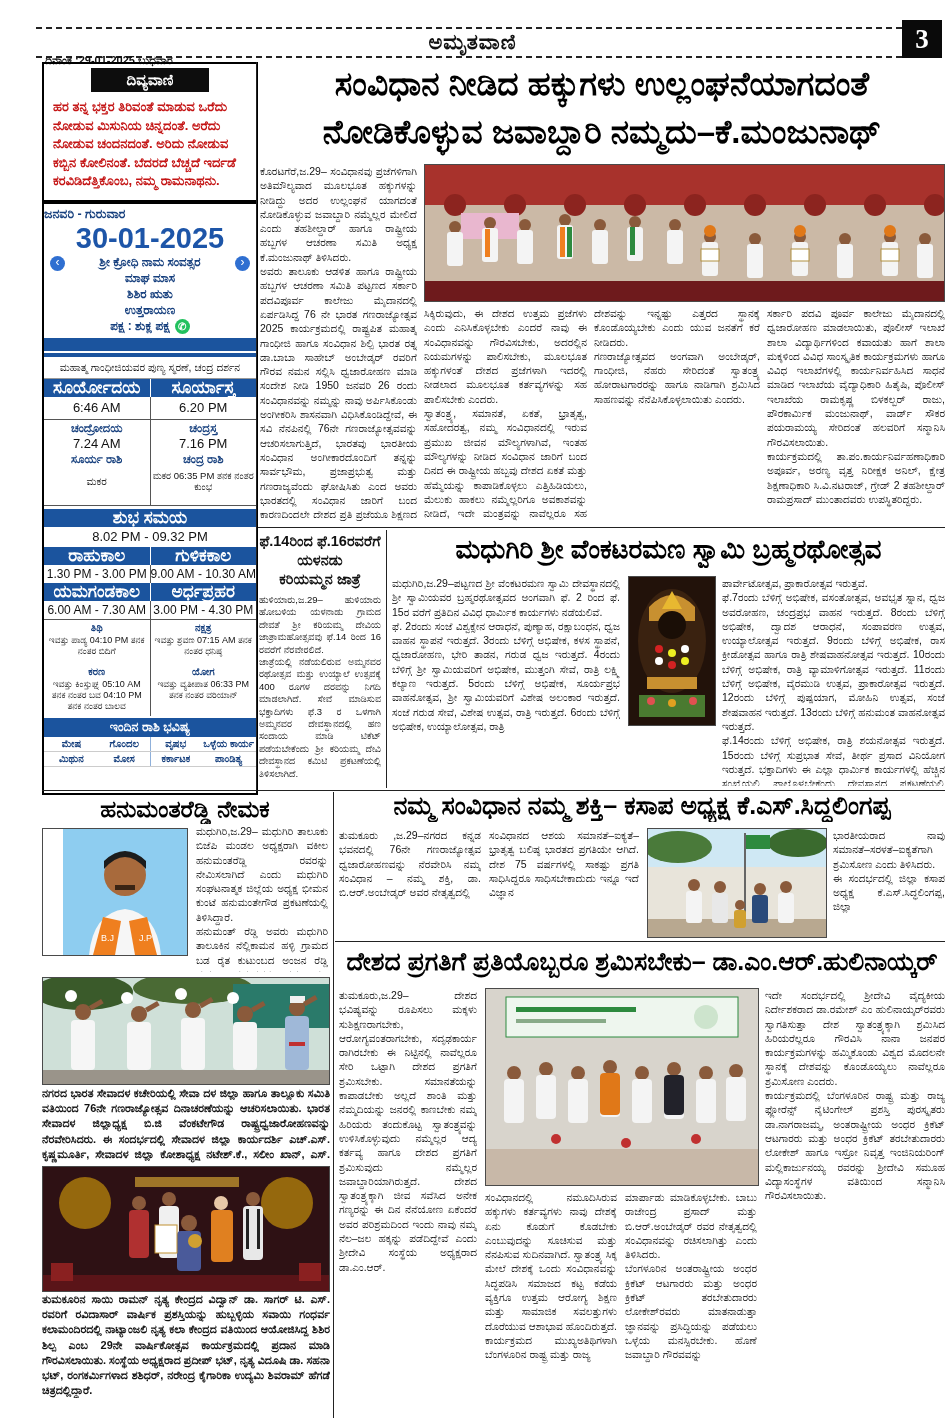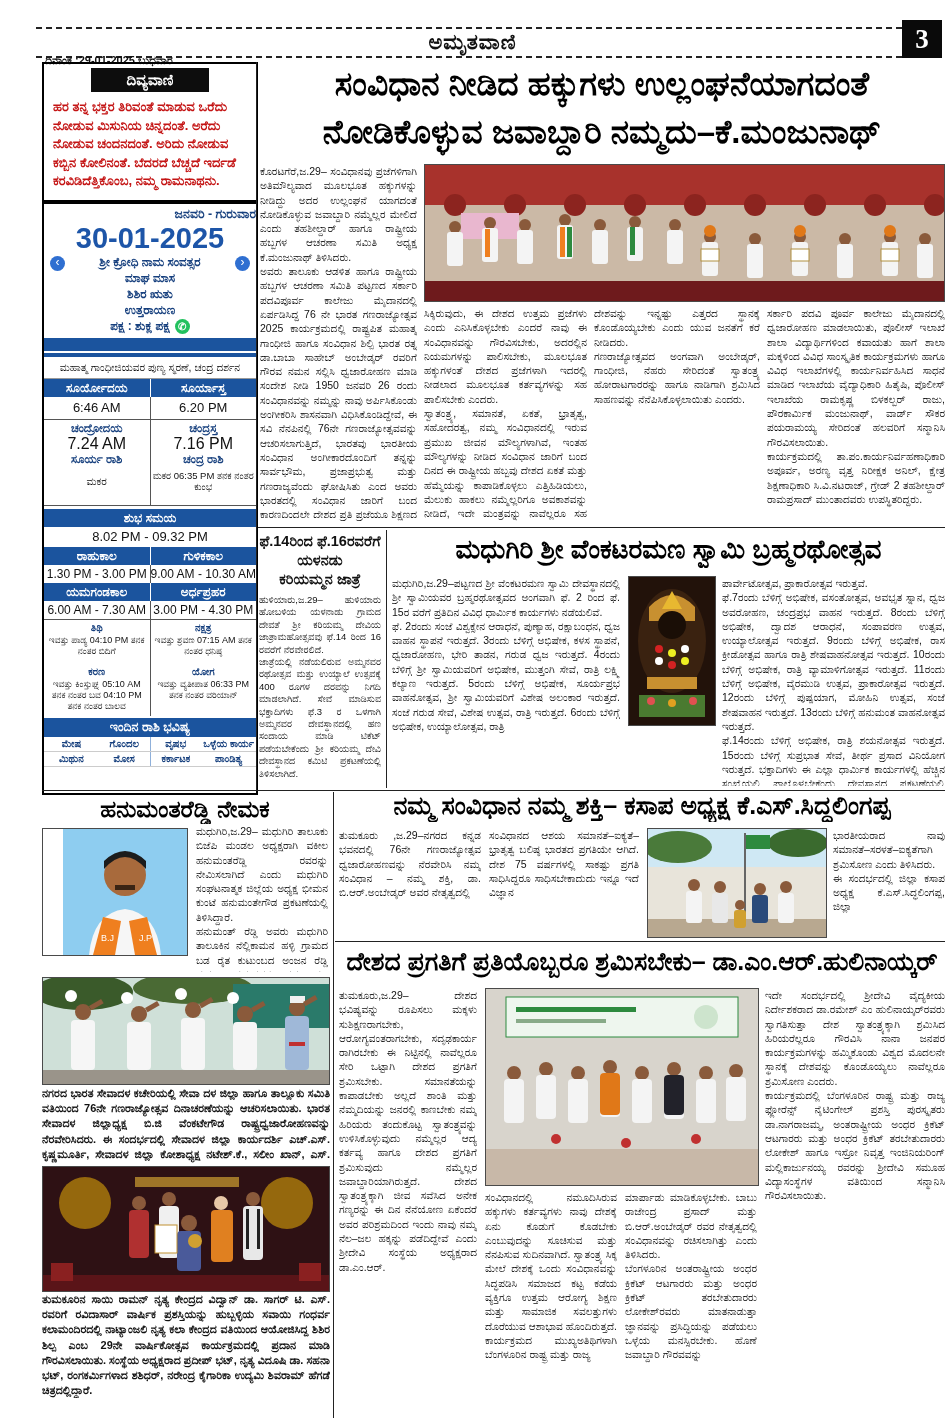--- a/index.html
+++ b/index.html
@@ -19,36 +19,36 @@
   #pgbox{background:#0a0a0a;color:#fff;font-family:"Liberation Serif",serif;
          font-size:27px;font-weight:bold;display:flex;align-items:center;justify-content:center;}
   
   #divy{border:2px solid #000;}
   #divy .ttl{width:118px;margin:4px auto 0;background:#0d0d0d;color:#fff;font-size:15px;
              font-weight:bold;text-align:center;padding:3px 0;}
   #divy .verse{color:#c41414;font-size:13px;font-weight:bold;line-height:18.5px;padding:6px 9px 4px;}
   #pan{border:2px solid #000;overflow:hidden;}
   #pan .ttl{font-family:"Liberation Serif",serif;font-size:21px;font-weight:bold;text-align:center;
             padding:3px 0;border-bottom:2px solid #000;}
-  #pan .day{font-size:12.5px;font-weight:bold;color:#17407e;text-align:right;margin-top:3px;}
+  #pan .day{font-size:12.5px;font-weight:bold;color:#17407e;text-align:left;margin-top:3px;}
   #pan .date{font-size:29px;font-weight:bold;color:#1d55a8;text-align:center;line-height:32px;}
   .panline{font-size:12px;font-weight:bold;color:#17407e;text-align:center;line-height:16px;}
   .navbtn{position:absolute;width:15px;height:15px;border-radius:50%;background:#2f6fd1;color:#fff;
           font-size:12px;line-height:13px;text-align:center;cursor:pointer;}
   .wapp{display:inline-block;width:15px;height:15px;border-radius:50%;background:#22c15e;color:#fff;
         font-size:10px;line-height:15px;text-align:center;vertical-align:middle;margin-left:5px;}
   .bluebar{background:#1b549e;}
   .panrow{display:flex;}
   .panrow>div{flex:1;}
-  .bhead{background:#1b549e;color:#fff;font-weight:bold;font-size:12px;text-align:center;
+  .bhead{background:#1b549e;color:#fff;font-weight:bold;font-size:17px;text-align:center;
          line-height:18px;height:18px;}
   .bhead+.bhead{border-left:1px solid #fff;}
   .whead{color:#17407e;font-weight:bold;font-size:11.5px;text-align:center;line-height:16px;height:16px;}
   .pval{font-size:13px;text-align:center;line-height:22px;height:22px;}
-  .pvalsm{font-size:16px;text-align:center;line-height:15px;height:15px;}
+  .pvalsm{font-size:13px;text-align:center;line-height:15px;height:15px;}
   .cellL{border-right:1px solid #555;}
   .gridcell{border:1px solid #555;border-top:none;}
   .glabel{color:#17407e;font-weight:bold;font-size:10px;text-align:center;padding-top:2px;}
   .gtext{font-size:9px;line-height:11px;text-align:center;padding:1px 3px;}
   .rrow{display:flex;height:13.8px;border-bottom:1px solid #ccc;font-size:10px;font-weight:bold;
         color:#17407e;line-height:13.8px;}
   .rrow>div{text-align:center;}
   .rc1{width:26%;}.rc2{width:24%;border-right:1px solid #8fb0da;}.rc3{width:24%;}.rc4{width:26%;}
   
   #hl-lead{font-size:33px;line-height:48px;letter-spacing:0px;}

